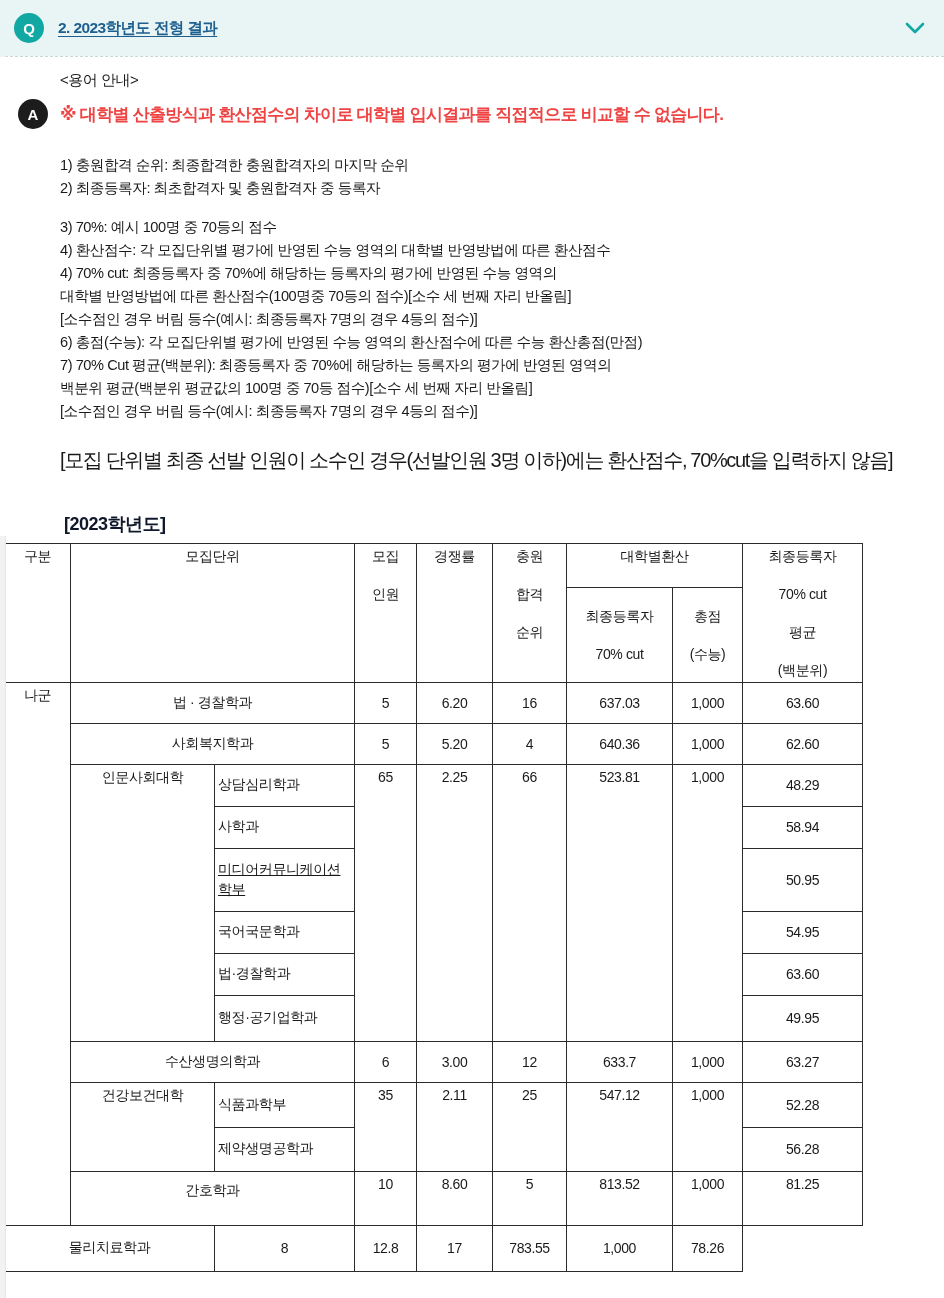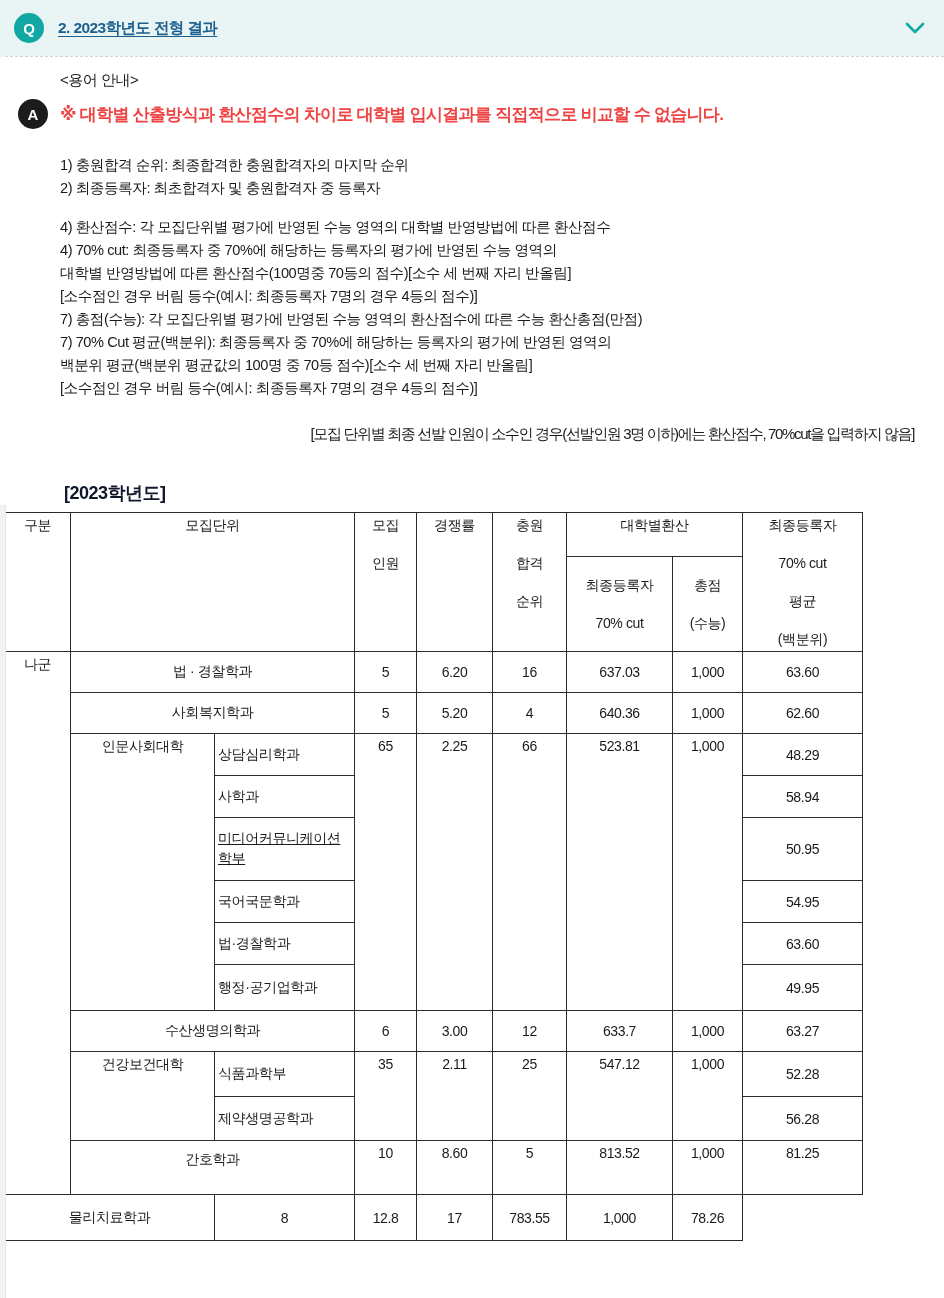--- a/index.html
+++ b/index.html
@@ -114,22 +114,21 @@
 
   .note-line {
     font-size: 14.6px;
     line-height: 1.58;
     letter-spacing: -0.45px;
     color: #1a1a1a;
     white-space: nowrap;
   }
   .note-line.condensed {
     letter-spacing: -1.35px;
-    font-size: 15px;
-    text-align: right;
+    font-size: 20px;
   }
 
   .year-label {
     font-size: 18px;
     font-weight: bold;
     letter-spacing: -0.5px;
     margin: 13px 0 7px 4px;
     color: #0f172a;
   }
 
@@ -229,25 +228,26 @@
 
     <p class="warning">※ 대학별 산출방식과 환산점수의 차이로 대학별 입시결과를 직접적으로 비교할 수 없습니다.</p>
 
     <div class="gap-sm"></div>
 
     <div class="note-line">1) 충원합격 순위: 최종합격한 충원합격자의 마지막 순위</div>
     <div class="note-line">2) 최종등록자: 최초합격자 및 충원합격자 중 등록자</div>
 
     <div class="gap-md"></div>
 
+    <div class="note-line">3) 70%: 예시 100명 중 70등의 점수</div>
     <div class="note-line">4) 환산점수: 각 모집단위별 평가에 반영된 수능 영역의 대학별 반영방법에 따른 환산점수</div>
     <div class="note-line">4) 70% cut: 최종등록자 중 70%에 해당하는 등록자의 평가에 반영된 수능 영역의</div>
     <div class="note-line">대학별 반영방법에 따른 환산점수(100명중 70등의 점수)[소수 세 번째 자리 반올림]</div>
     <div class="note-line">[소수점인 경우 버림 등수(예시: 최종등록자 7명의 경우 4등의 점수)]</div>
-    <div class="note-line">7) 총점(수능): 각 모집단위별 평가에 반영된 수능 영역의 환산점수에 따른 수능 환산총점(만점)</div>
+    <div class="note-line">6) 총점(수능): 각 모집단위별 평가에 반영된 수능 영역의 환산점수에 따른 수능 환산총점(만점)</div>
     <div class="note-line">7) 70% Cut 평균(백분위): 최종등록자 중 70%에 해당하는 등록자의 평가에 반영된 영역의</div>
     <div class="note-line">백분위 평균(백분위 평균값의 100명 중 70등 점수)[소수 세 번째 자리 반올림]</div>
     <div class="note-line">[소수점인 경우 버림 등수(예시: 최종등록자 7명의 경우 4등의 점수)]</div>
 
     <div class="gap-lg"></div>
 
     <div class="note-line condensed">[모집 단위별 최종 선발 인원이 소수인 경우(선발인원 3명 이하)에는 환산점수, 70%cut을 입력하지 않음]</div>
 
     <div class="gap-lg"></div>
 

